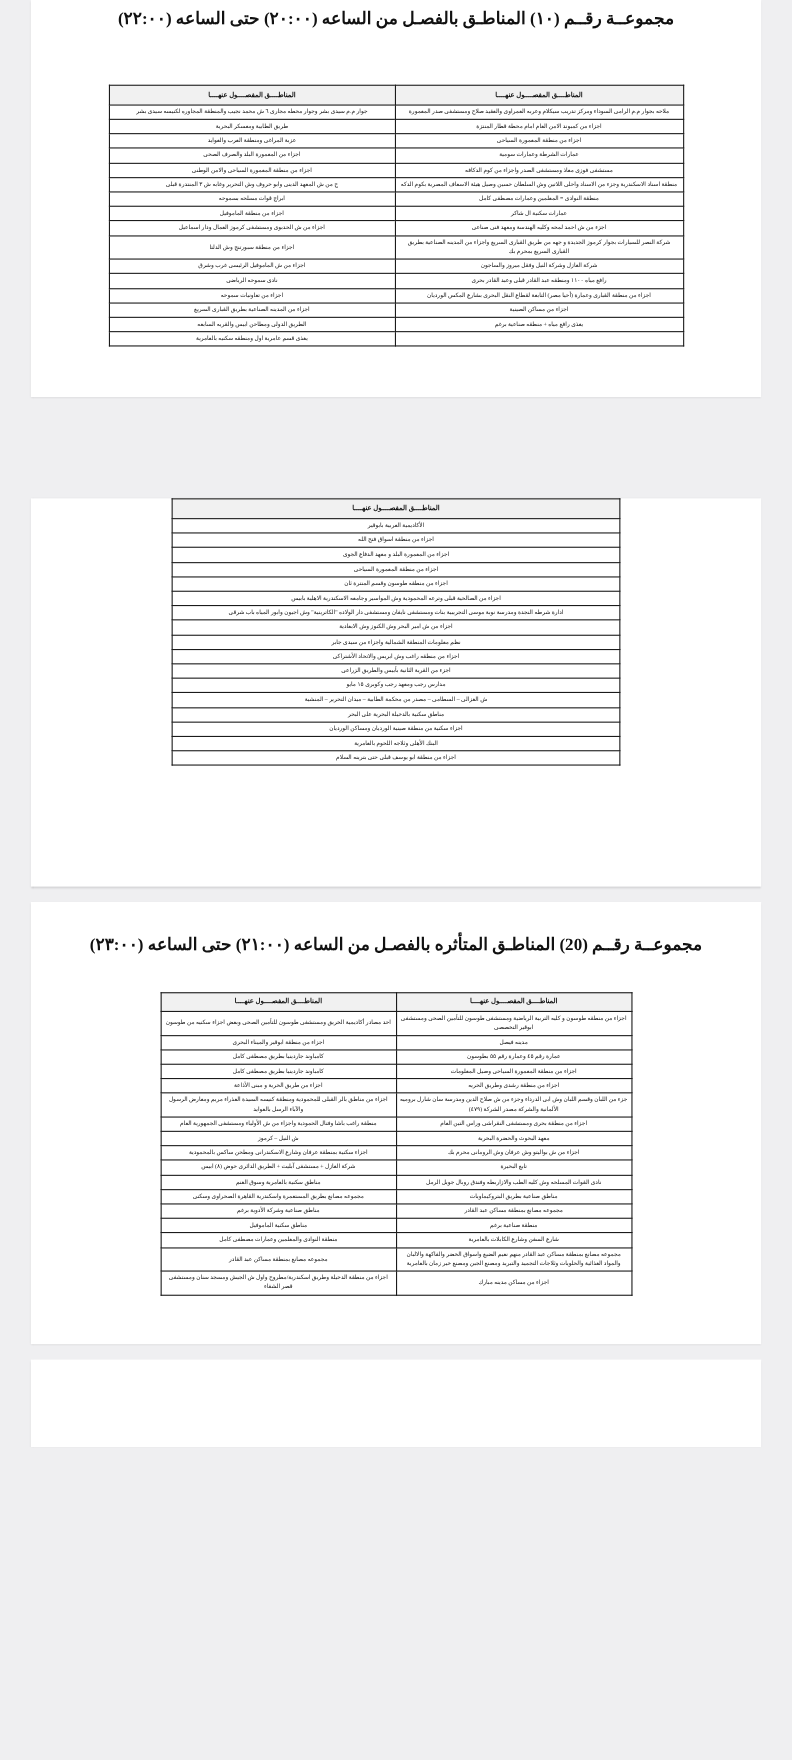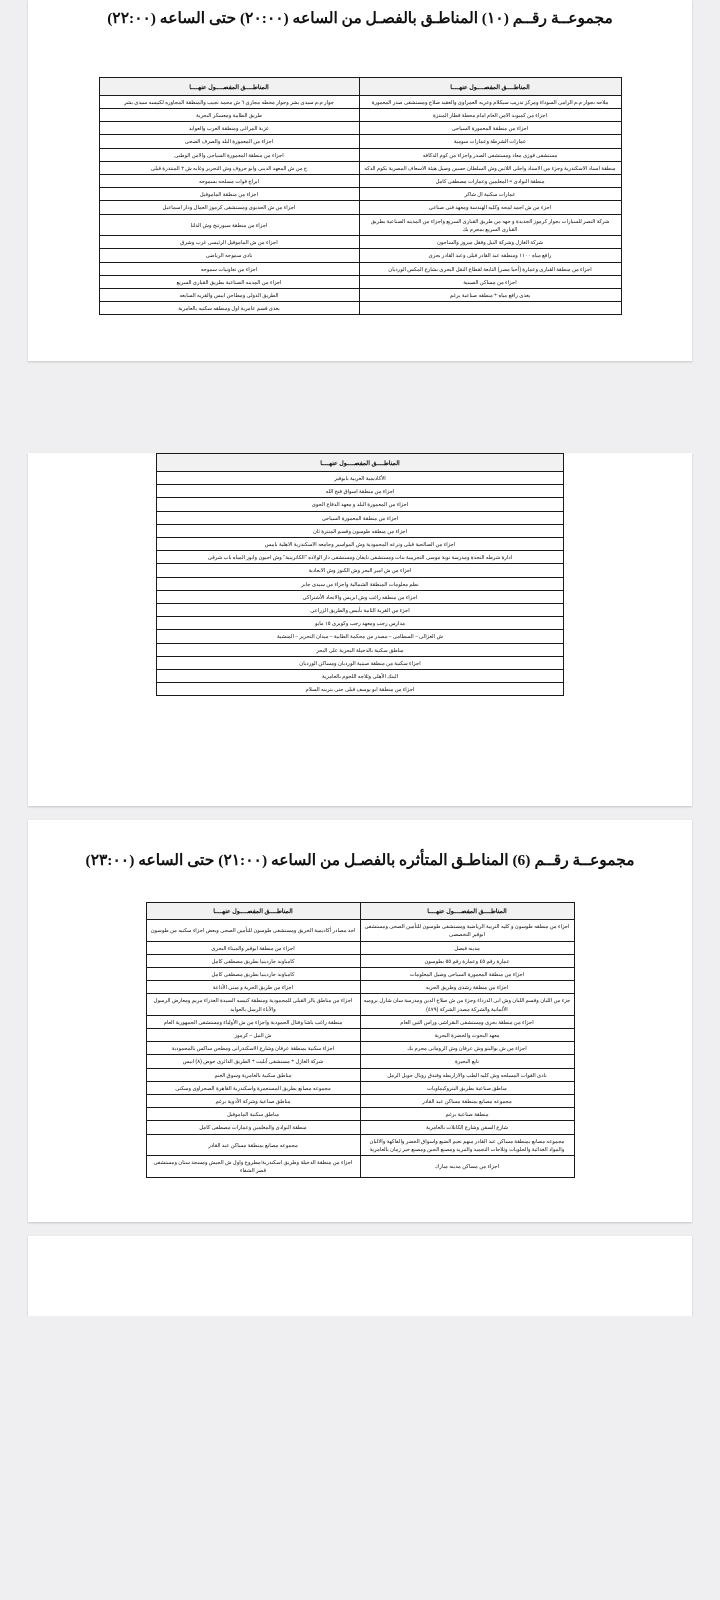--- a/index.html
+++ b/index.html
@@ -252,21 +252,21 @@
                 <td>اجزاء من منطقة ابو يوسف قبلى حتى بترينه السلام</td>
               </tr>
           </tbody>
         </table>
       </div>
     </div>
   </div>
 
   <div class="page p3">
     <div class="page-inner">
-      <div class="group-title">مجموعــة رقــم (6) المناطـق المتأثره بالفصـل من الساعه (٢١:٠٠) حتى الساعه (٢٣:٠٠)</div>
+      <div class="group-title">مجموعــة رقــم (20) المناطـق المتأثره بالفصـل من الساعه (٢١:٠٠) حتى الساعه (٢٣:٠٠)</div>
       <div class="tbl-wrap">
         <table class="areas">
           <colgroup>
               <col class="a">
               <col class="b">
             </colgroup>
           <thead>
             <tr>
               <th>المناطــــق المفصــــول عنهــــا</th>
               <th>المناطــــق المفصــــول عنهــــا</th>

